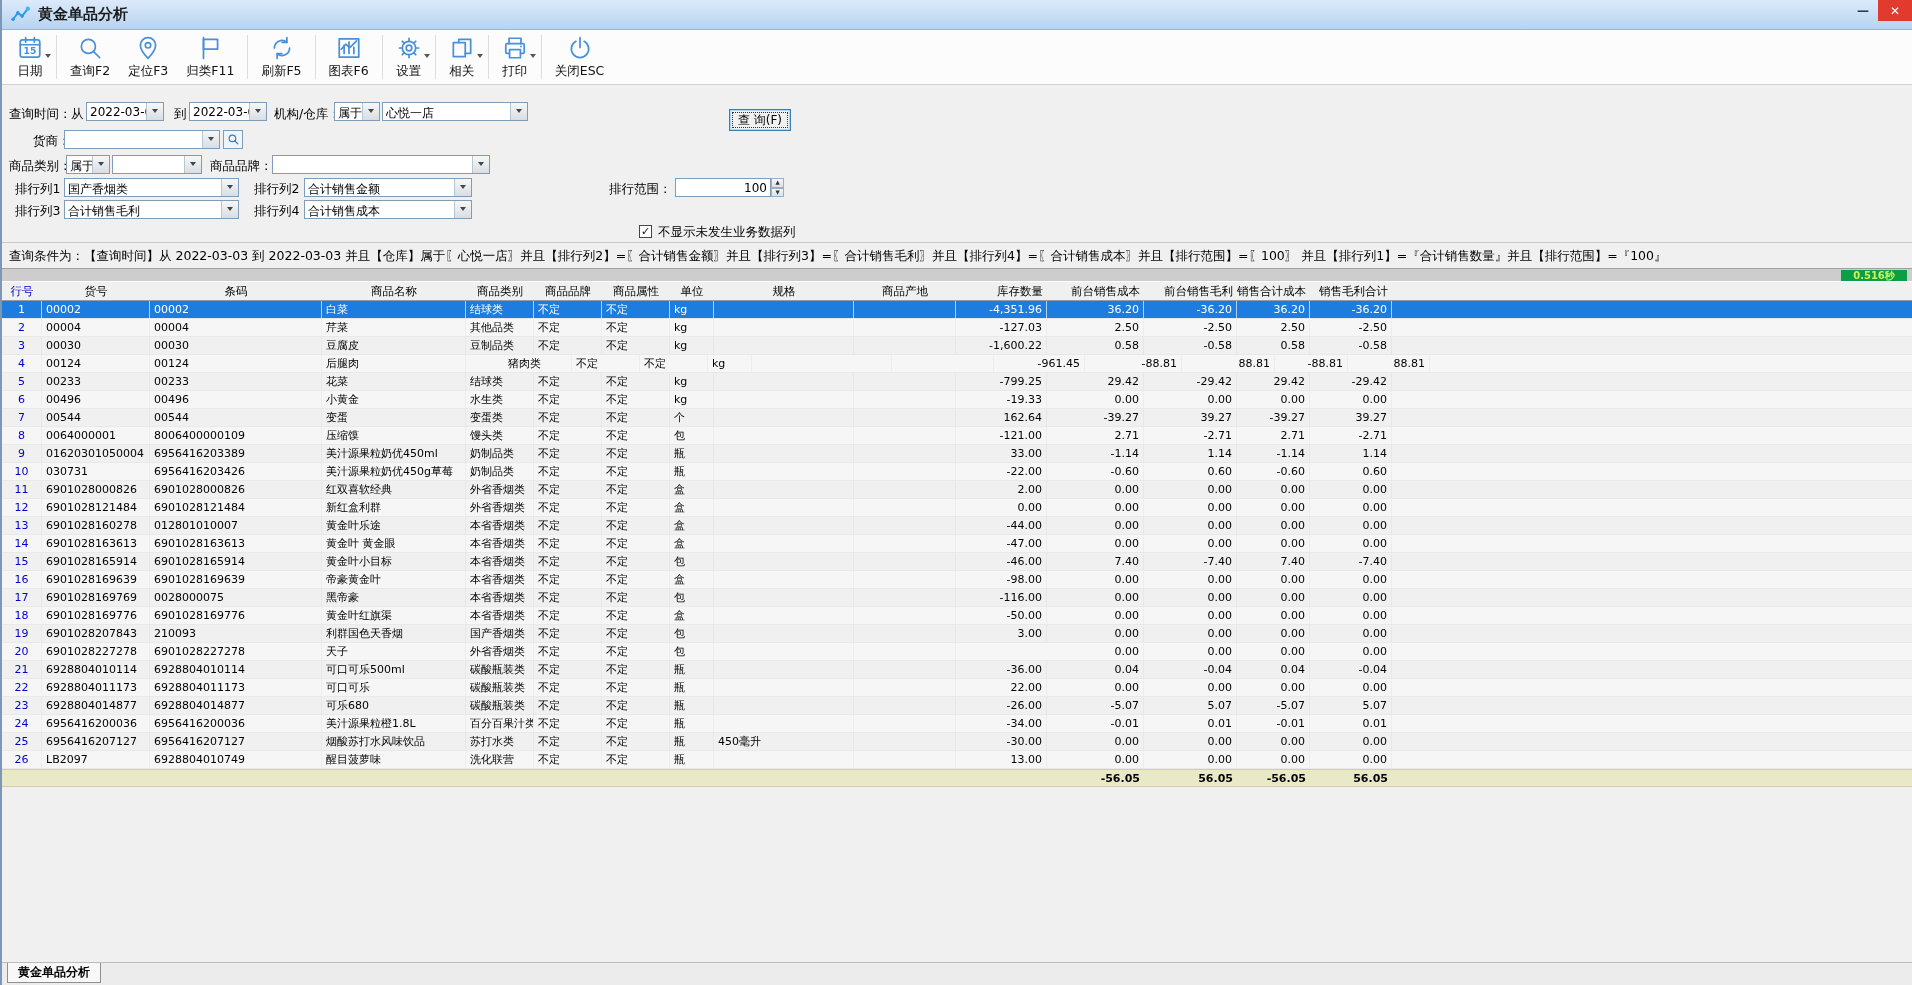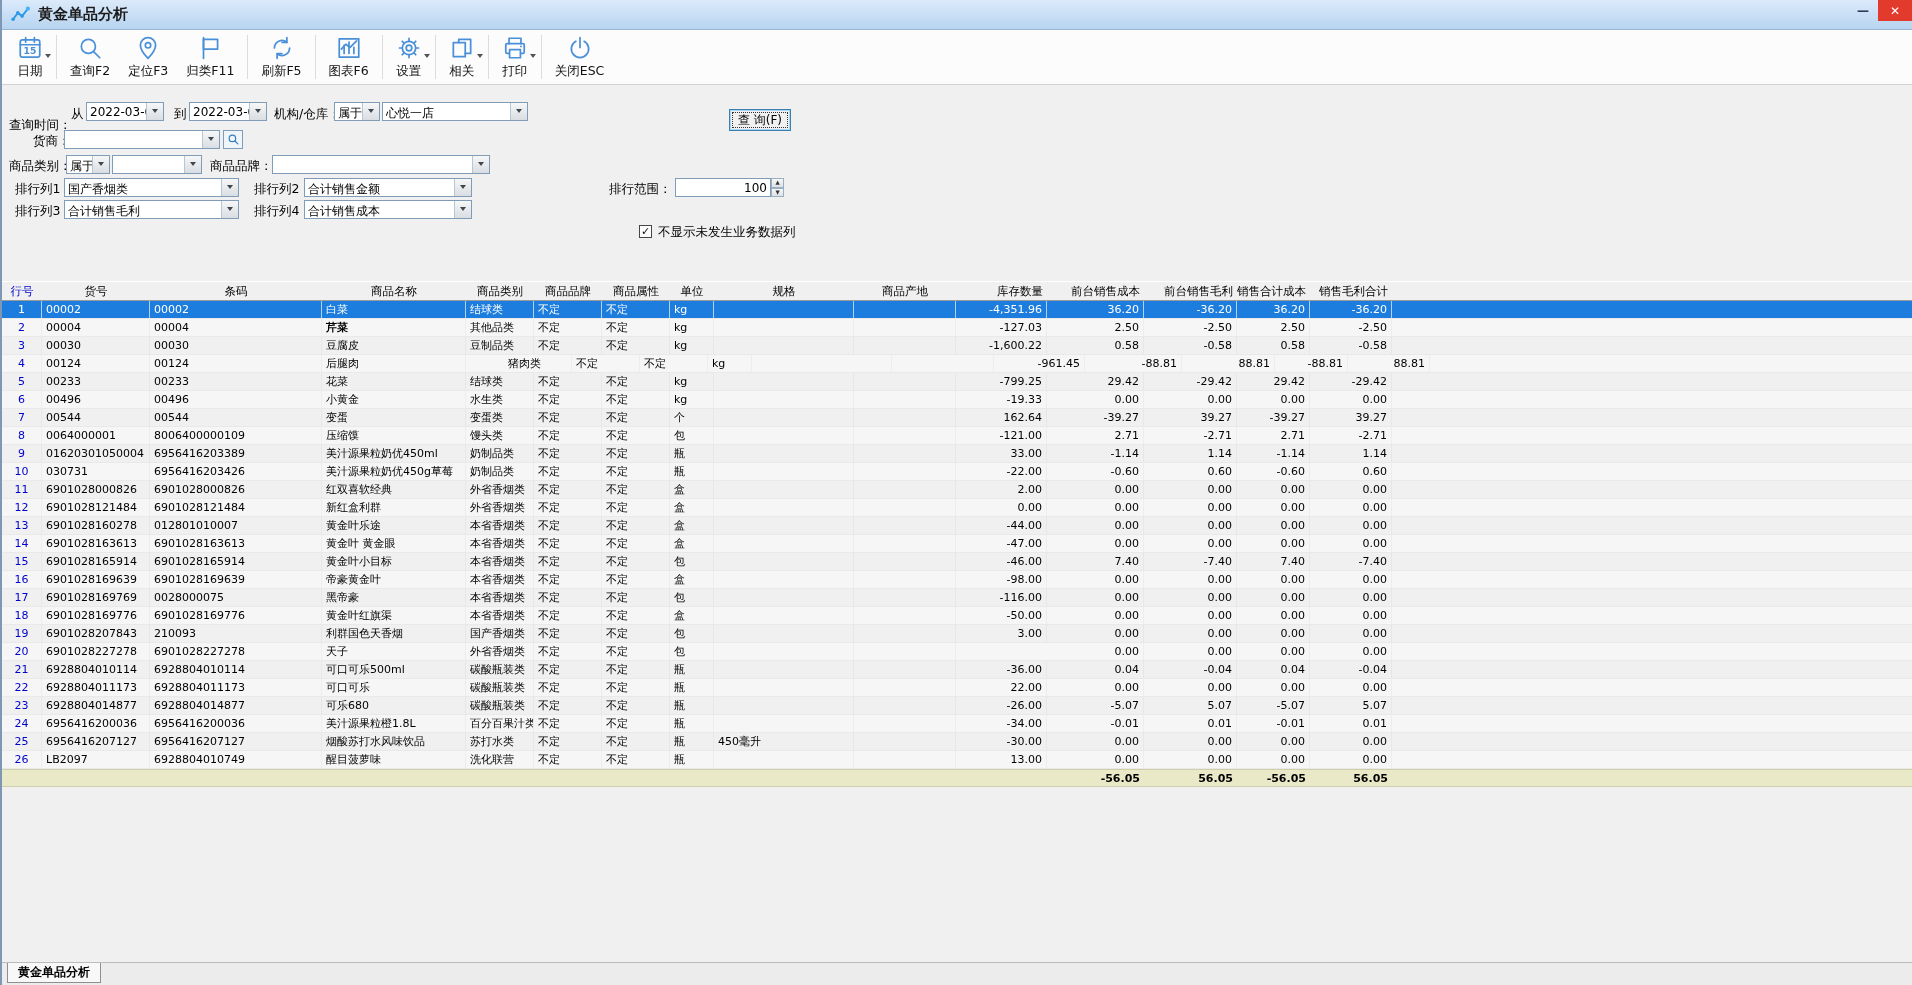--- a/index.html
+++ b/index.html
@@ -198,21 +198,21 @@
       <div class="tb-btn">
         <span class="ic"><svg viewBox="0 0 24 24">
             <path d="M8.2 5.8a8 8 0 1 0 7.6 0"></path>
             <line x1="12" y1="2.5" x2="12" y2="11.5"></line>
           </svg></span>
         <span class="tb-label">关闭ESC</span>
       </div>
     </div>
 
   <div class="query-panel">
-    <span class="qlabel" style="left:7px;top:32px">查询时间：</span>
+    <span class="qlabel" style="left:7px;top:21px">查询时间：</span>
     <span class="qlabel" style="left:69px;top:21px">从</span>
     <div class="combo" style="left:84px;top:17px;width:78px">
       <span class="ctext">2022-03-03</span>
       <span class="cbtn"></span>
     </div>
     <span class="qlabel" style="left:172px;top:21px">到</span>
     <div class="combo" style="left:187px;top:17px;width:78px">
       <span class="ctext">2022-03-03</span>
       <span class="cbtn"></span>
     </div>
@@ -279,21 +279,27 @@
     <span class="qlabel" style="left:252px;top:118px">排行列4：</span>
     <div class="combo" style="left:302px;top:115px;width:168px">
       <span class="ctext">合计销售成本</span>
       <span class="cbtn"></span>
     </div>
 
     <span class="chk checked" style="left:637px;top:140px"></span>
     <span class="chk-label" style="left:656px;top:139px">不显示未发生业务数据列</span>
   </div>
 
-
+  <div class="cond-bar">
+    <span>查询条件为：【查询时间】从 2022-03-03 到 2022-03-03 并且【仓库】属于〖心悦一店〗并且【排行列2】=〖合计销售金额〗并且【排行列3】=〖合计销售毛利〗并且【排行列4】=〖合计销售成本〗并且【排行范围】=〖100〗 并且【排行列1】=『合计销售数量』并且【排行范围】=『100』</span>
+  </div>
+
+  <div class="grid-strip">
+    <span class="timer-badge">0.516秒</span>
+  </div>
 
   <div class="grid">
     <div class="thead" id="thead">
         <div class="th rownum-h" style="width: 40px;">行号</div>
         <div class="th" style="width: 108px;">货号</div>
         <div class="th" style="width: 172px;">条码</div>
         <div class="th" style="width: 144px;">商品名称</div>
         <div class="th" style="width: 68px;">商品类别</div>
         <div class="th" style="width: 68px;">商品品牌</div>
         <div class="th" style="width: 68px;">商品属性</div>
@@ -321,21 +327,21 @@
           <div class="td right" style="width: 91px;">-4,351.96</div>
           <div class="td right" style="width: 97px;">36.20</div>
           <div class="td right" style="width: 93px;">-36.20</div>
           <div class="td right" style="width: 73px;">36.20</div>
           <div class="td right" style="width: 82px;">-36.20</div>
         </div>
         <div class="tr">
           <div class="td center rownum" style="width: 40px;">2</div>
           <div class="td" style="width: 108px;">00004</div>
           <div class="td" style="width: 172px;">00004</div>
-          <div class="td" style="width: 144px; font-weight: bold;">芹菜</div>
+          <div class="td" style="width: 144px;">芹菜</div>
           <div class="td" style="width: 68px;">其他品类</div>
           <div class="td" style="width: 68px;">不定</div>
           <div class="td" style="width: 68px;">不定</div>
           <div class="td" style="width: 44px;">kg</div>
           <div class="td" style="width: 140px;"></div>
           <div class="td" style="width: 102px;"></div>
           <div class="td right" style="width: 91px;">-127.03</div>
           <div class="td right" style="width: 97px;">2.50</div>
           <div class="td right" style="width: 93px;">-2.50</div>
           <div class="td right" style="width: 73px;">2.50</div>

